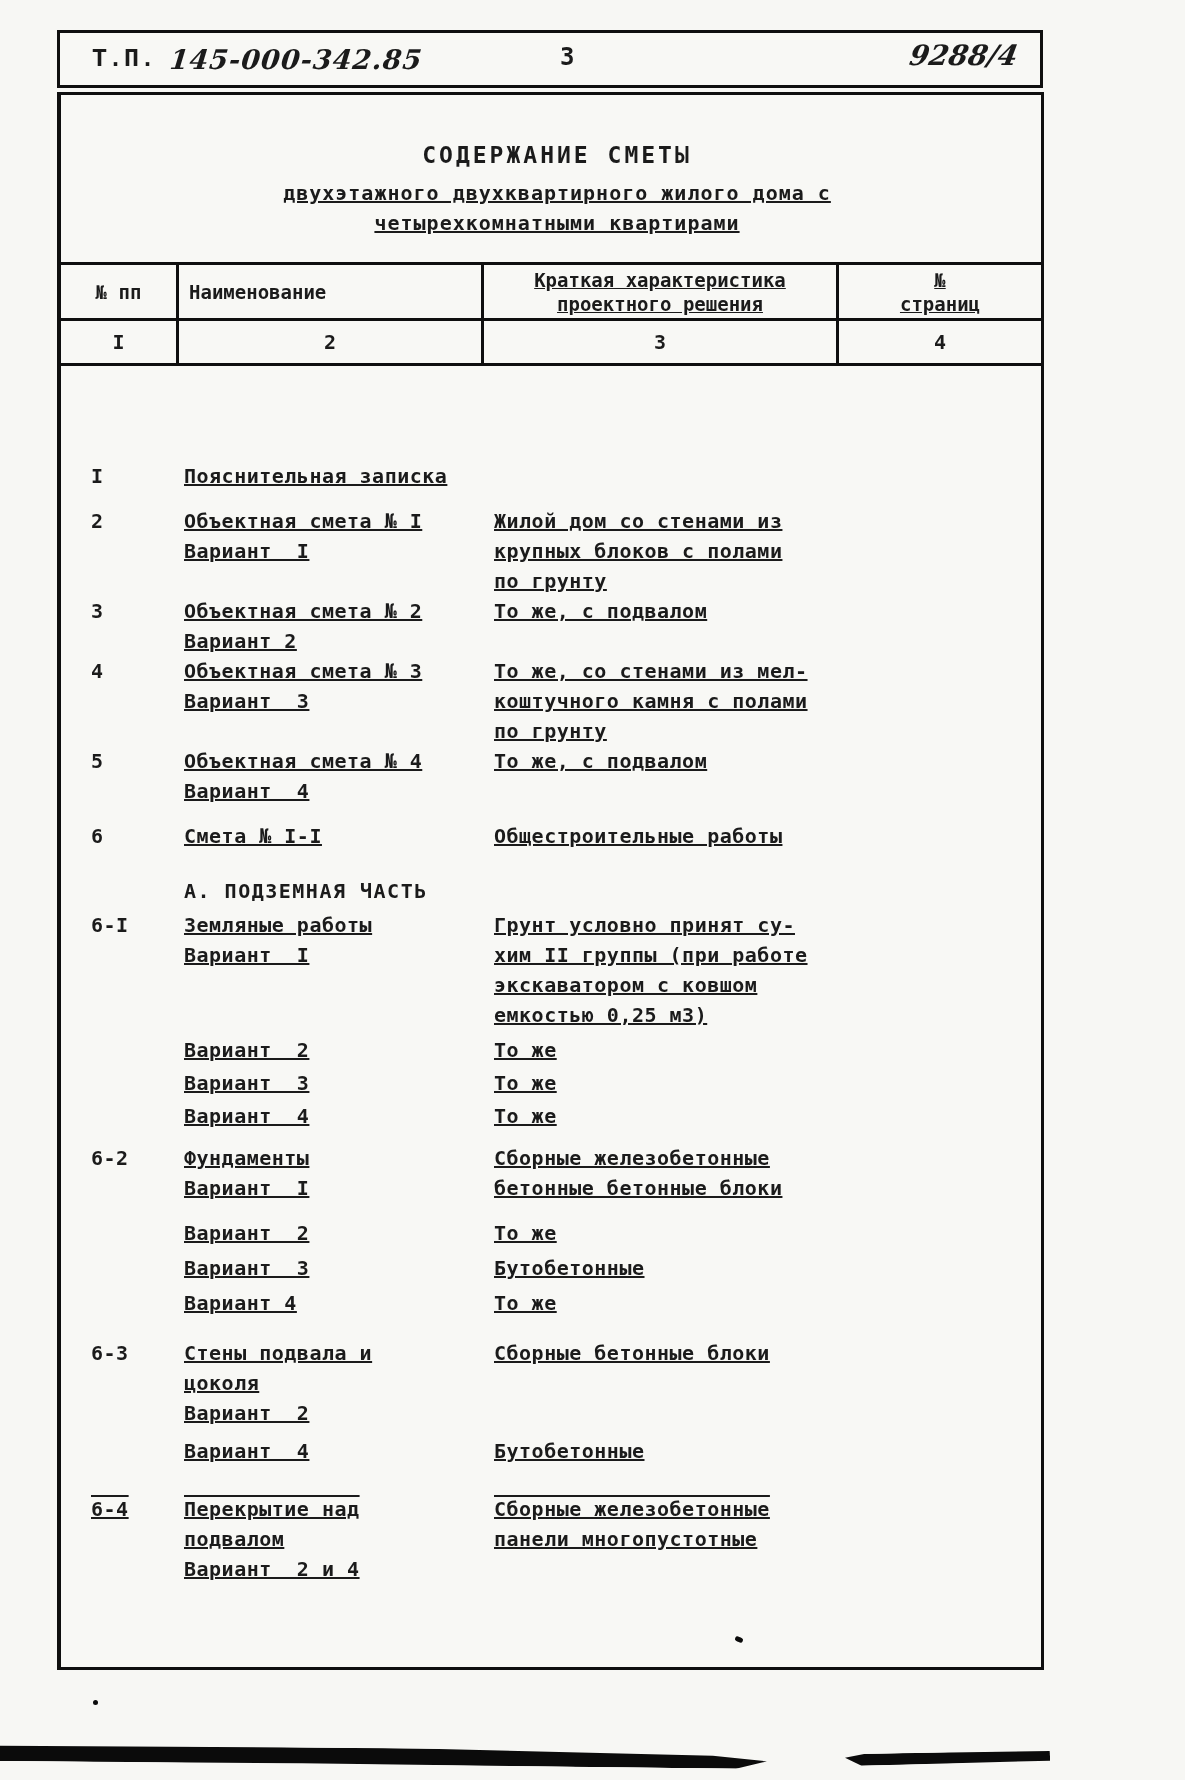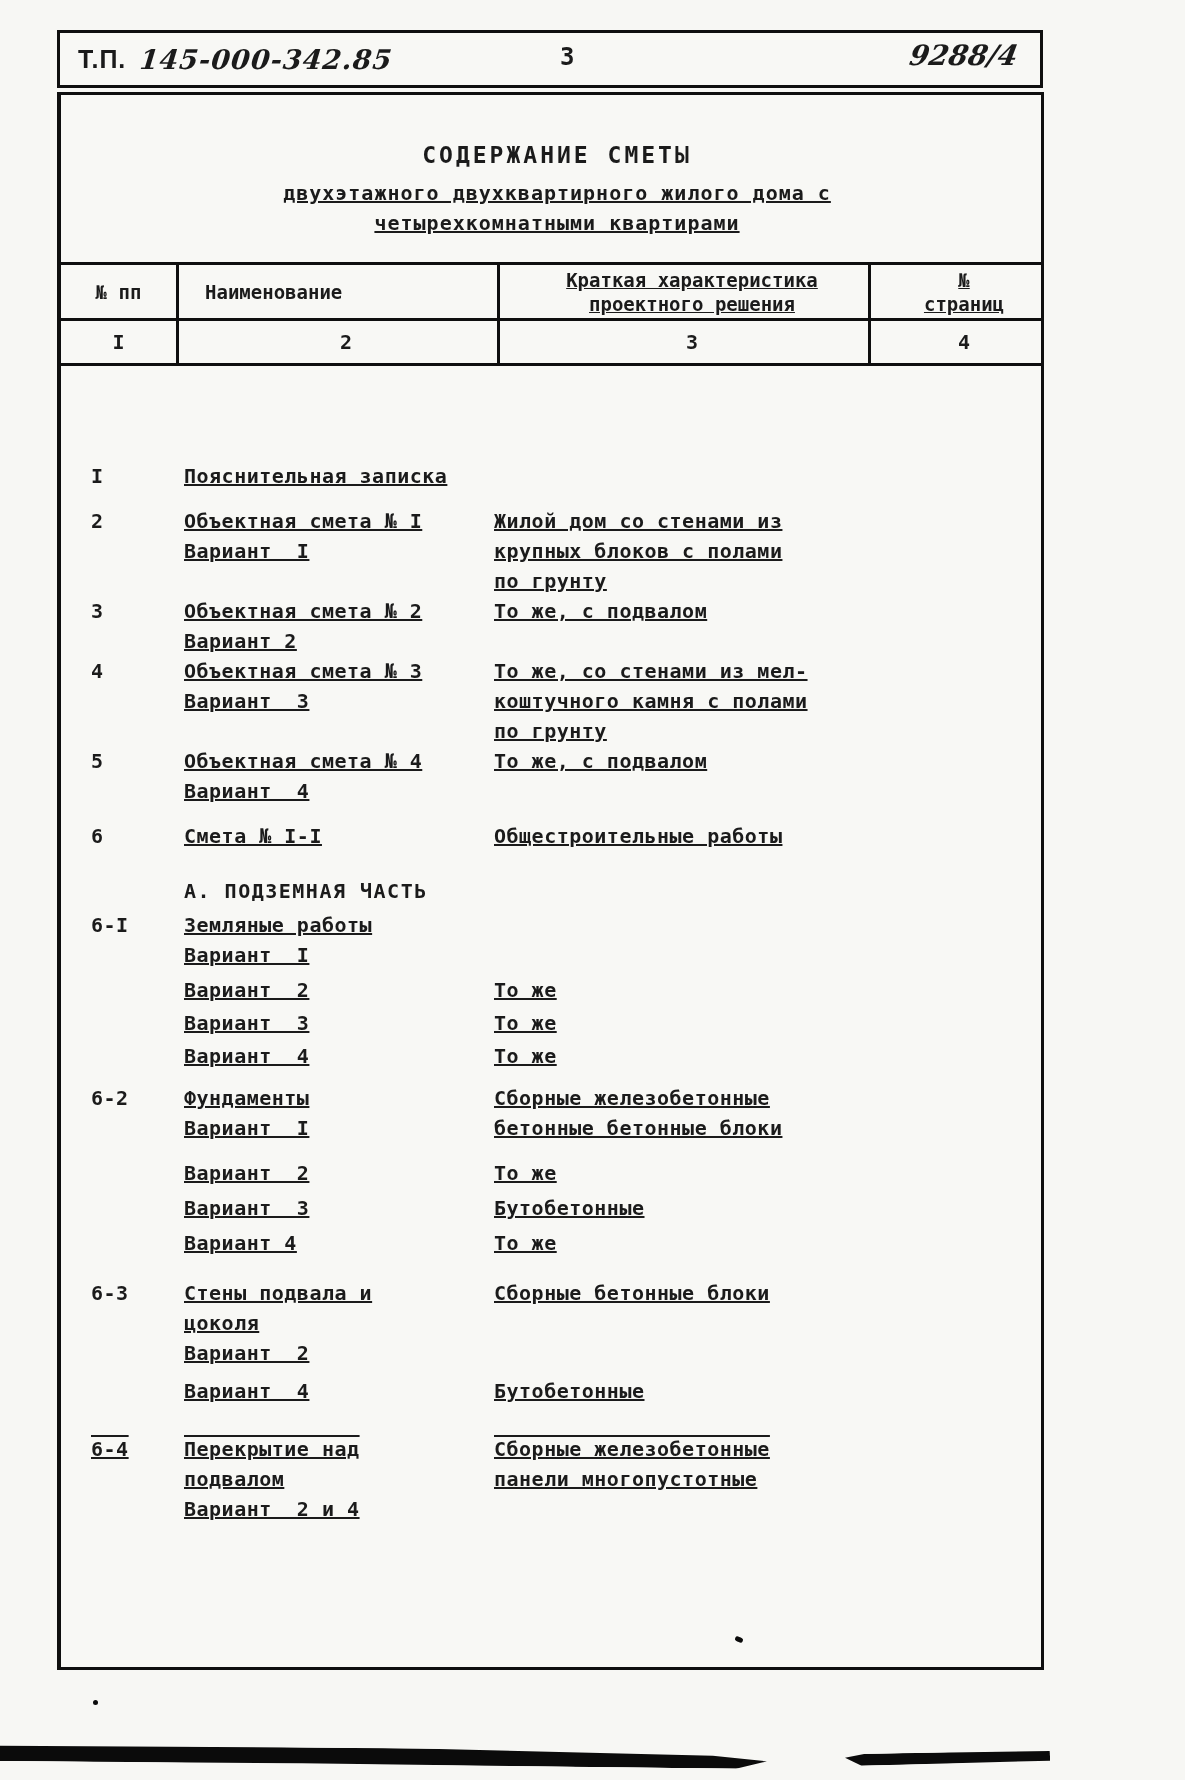--- a/index.html
+++ b/index.html
@@ -9,22 +9,22 @@
     font-family:"DejaVu Sans Mono","Liberation Mono",monospace;
     color:#1b1b1b;
   }
   
   .header-strip{
     position:absolute;left:57px;top:30px;width:980px;height:52px;
     border:3px solid #0f0f0f;background:#f8f8f5;
     display:flex;align-items:center;
   }
   .tp-label{
-    font-family:Liberation Sans, sans-serif;
-    font-weight:700;font-size:25px;margin-left:18px;letter-spacing:1px;
+    font-family:Liberation Mono, monospace;
+    font-weight:700;font-size:25px;margin-left:32px;letter-spacing:1px;
   }
   .hand{
     font-family:"DejaVu Serif","Liberation Serif",serif;
     font-style:italic;font-weight:700;
   }
   .series-number{font-size:27px;margin-left:14px;transform:skewX(-6deg);letter-spacing:1px;}
   .sheet-number{
     position:absolute;left:500px;top:10px;font-size:24px;font-weight:700;
   }
   .inventory-number{
@@ -35,21 +35,21 @@
     position:absolute;left:57px;top:92px;width:980px;height:1572px;
     border:3px solid #0f0f0f;border-left-width:4px;background:#f8f8f5;
   }
   .title-block{text-align:center;margin-top:45px;line-height:30px;margin-left:12px;}
   .doc-title{font-size:23px;font-weight:700;letter-spacing:3px;}
   .doc-subtitle{margin-top:8px;font-size:20px;font-weight:700;line-height:30px;letter-spacing:1px;}
   
   .table-head{
     margin-top:24px;border-top:3px solid #0f0f0f;border-bottom:3px solid #0f0f0f;
   }
-  .th-row{display:grid;grid-template-columns:118px 305px 355px 1fr;gap:16px;}
+  .th-row{display:grid;grid-template-columns:118px 305px 355px 1fr;}
   .th-row.labels{height:53px;}
   .th-row.indexes{height:42px;border-top:3px solid #0f0f0f;}
   .th-cell{
     border-right:3px solid #0f0f0f;display:flex;flex-direction:column;
     align-items:center;justify-content:center;
     font-size:19px;font-weight:700;line-height:24px;text-align:center;
   }
   .th-cell:last-child{border-right:none;}
   .th-cell.name-col{align-items:flex-start;padding-left:10px;}
   .idx{font-size:20px;}
@@ -182,20 +182,26 @@
       <div class="row" style="margin-top: 25px;">
         <span class="cell no"></span>
         <span class="cell name section-label">А. ПОДЗЕМНАЯ ЧАСТЬ</span>
       </div>
       <div class="row" style="margin-top: 4px;">
         <span class="cell no">6-I</span>
         <span class="cell name">
           <span class="line">Земляные работы</span>
           <span class="line">Вариант  I</span>
         </span>
+        <span class="cell desc">
+          <span class="line">Грунт условно принят су-</span>
+          <span class="line">хим II группы (при работе</span>
+          <span class="line">экскаватором с ковшом</span>
+          <span class="line">емкостью 0,25 м3)</span>
+        </span>
       </div>
       <div class="row" style="margin-top: 5px;">
         <span class="cell no"></span>
         <span class="cell name">
           <span class="line">Вариант  2</span>
         </span>
         <span class="cell desc">
           <span class="line">То же</span>
         </span>
       </div>

